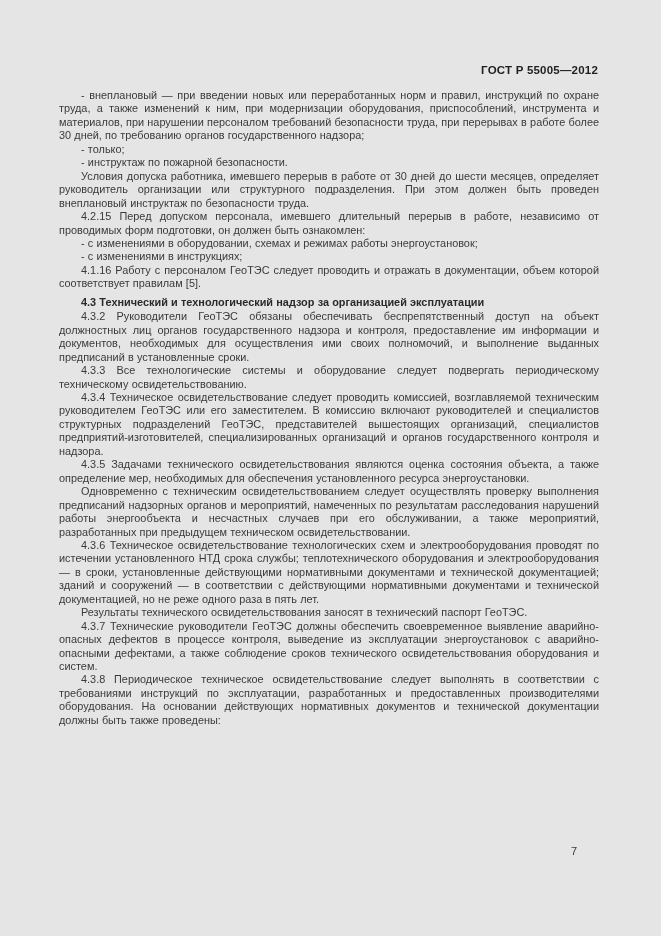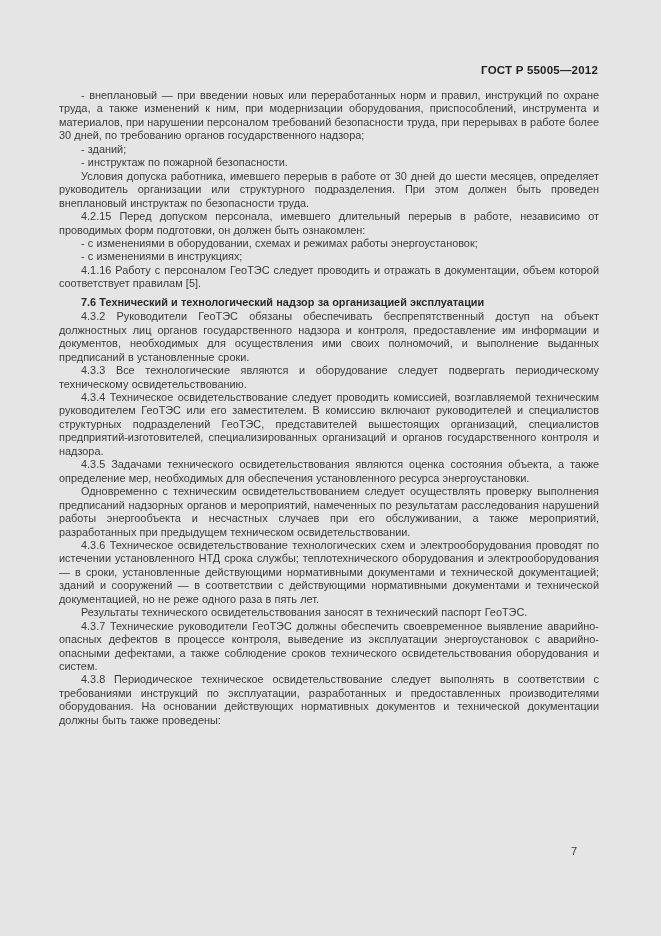--- a/index.html
+++ b/index.html
@@ -57,30 +57,30 @@
   }
 </style>
 </head>
 <body>
 
 <div class="page">
   <div class="doc-header">ГОСТ Р 55005—2012</div>
 
   <div class="body-text">
       <p class="block para">- внеплановый — при введении новых или переработанных норм и правил, инструкций по охране труда, а также изменений к ним, при модернизации оборудования, приспособлений, инструмента и материалов, при нарушении персоналом требований безопасности труда, при перерывах в работе более 30 дней, по требованию органов государственного надзора;</p>
-      <p class="block para">- зданий;</p>
+      <p class="block para">- только;</p>
       <p class="block para">- инструктаж по пожарной безопасности.</p>
       <p class="block para">Условия допуска работника, имевшего перерыв в работе от 30 дней до шести месяцев, определяет руководитель организации или структурного подразделения. При этом должен быть проведен внеплановый инструктаж по безопасности труда.</p>
       <p class="block para">4.2.15 Перед допуском персонала, имевшего длительный перерыв в работе, независимо от проводимых форм подготовки, он должен быть ознакомлен:</p>
       <p class="block para">- с изменениями в оборудовании, схемах и режимах работы энергоустановок;</p>
       <p class="block para">- с изменениями в инструкциях;</p>
       <p class="block para">4.1.16 Работу с персоналом ГеоТЭС следует проводить и отражать в документации, объем которой соответствует правилам [5].</p>
-      <p class="block heading">7.6 Технический и технологический надзор за организацией эксплуатации</p>
+      <p class="block heading">4.3 Технический и технологический надзор за организацией эксплуатации</p>
       <p class="block para">4.3.2 Руководители ГеоТЭС обязаны обеспечивать беспрепятственный доступ на объект должностных лиц органов государственного надзора и контроля, предоставление им информации и документов, необходимых для осуществления ими своих полномочий, и выполнение выданных предписаний в установленные сроки.</p>
-      <p class="block para">4.3.3 Все технологические являются и оборудование следует подвергать периодическому техническому освидетельствованию.</p>
+      <p class="block para">4.3.3 Все технологические системы и оборудование следует подвергать периодическому техническому освидетельствованию.</p>
       <p class="block para">4.3.4 Техническое освидетельствование следует проводить комиссией, возглавляемой техническим руководителем ГеоТЭС или его заместителем. В комиссию включают руководителей и специалистов структурных подразделений ГеоТЭС, представителей вышестоящих организаций, специалистов предприятий-изготовителей, специализированных организаций и органов государственного контроля и надзора.</p>
       <p class="block para">4.3.5 Задачами технического освидетельствования являются оценка состояния объекта, а также определение мер, необходимых для обеспечения установленного ресурса энергоустановки.</p>
       <p class="block para">Одновременно с техническим освидетельствованием следует осуществлять проверку выполнения предписаний надзорных органов и мероприятий, намеченных по результатам расследования нарушений работы энергообъекта и несчастных случаев при его обслуживании, а также мероприятий, разработанных при предыдущем техническом освидетельствовании.</p>
       <p class="block para">4.3.6 Техническое освидетельствование технологических схем и электрооборудования проводят по истечении установленного НТД срока службы; теплотехнического оборудования и электрооборудования — в сроки, установленные действующими нормативными документами и технической документацией; зданий и сооружений — в соответствии с действующими нормативными документами и технической документацией, но не реже одного раза в пять лет.</p>
       <p class="block para">Результаты технического освидетельствования заносят в технический паспорт ГеоТЭС.</p>
       <p class="block para">4.3.7 Технические руководители ГеоТЭС должны обеспечить своевременное выявление аварийно-опасных дефектов в процессе контроля, выведение из эксплуатации энергоустановок с аварийно-опасными дефектами, а также соблюдение сроков технического освидетельствования оборудования и систем.</p>
       <p class="block para">4.3.8 Периодическое техническое освидетельствование следует выполнять в соответствии с требованиями инструкций по эксплуатации, разработанных и предоставленных производителями оборудования. На основании действующих нормативных документов и технической документации должны быть также проведены:</p>
     </div>
 
   <div class="page-number">7</div>

